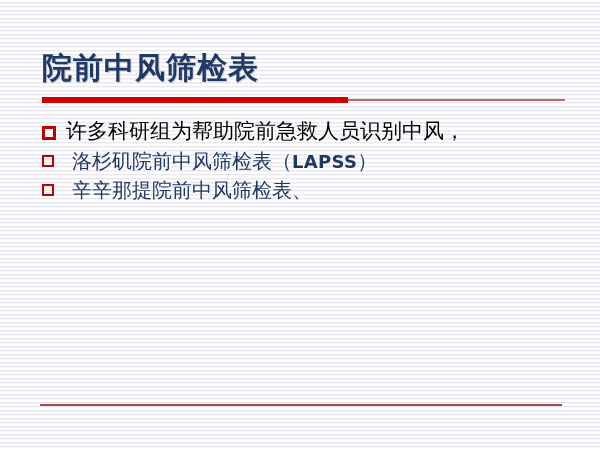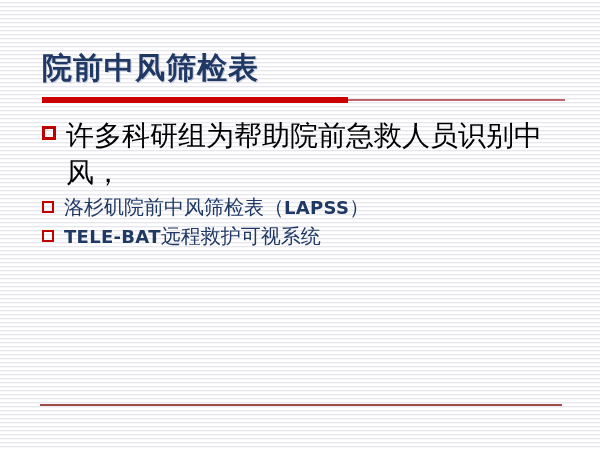--- a/index.html
+++ b/index.html
@@ -79,21 +79,21 @@
     position: absolute;
     left: 42px;
     top: 118px;
     width: 540px;
   }
   .bullet-row {
     display: flex;
     align-items: flex-start;
   }
   .bullet-row.level-0 { margin-bottom: 2px; }
-  .bullet-row.level-1 { margin-bottom: 3px; }
+  .bullet-row.level-1 { margin-bottom: 3px; gap: 8px; }
 
   .marker {
     flex: 0 0 auto;
     box-sizing: border-box;
     display: block;
   }
   .marker.big {
     width: 14px;
     height: 14px;
     border: 3px solid #c00000;
@@ -107,21 +107,21 @@
     margin-top: 7px;
     margin-right: 10px;
   }
 
   .bullet-text {
     flex: 1 1 auto;
   }
 
   .lvl0-text {
     font-family: "DejaVu Serif", "Liberation Serif", serif;
-    font-size: 28px;
+    font-size: 21px;
     line-height: 1.32;
     color: #000000;
   }
   .lvl1-text {
     font-family: "DejaVu Serif", "Liberation Serif", serif;
     font-size: 20px;
     line-height: 1.30;
     color: #1f3864;
   }
   .latin {
@@ -165,24 +165,24 @@
       <span class="bullet-text lvl0-text">
         <span class="indent-line">许多科研组为帮助院前急救人员识别中风，</span>
       </span>
     </div>
 
     <div class="bullet-row level-1">
       <span class="marker small"></span>
       <span class="bullet-text lvl1-text"><span>洛杉矶院前中风筛检表（</span><span class="latin">LAPSS</span><span>）</span></span>
     </div>
 
+    <div class="bullet-row level-1">
+      <span class="marker small"></span>
+      <span class="bullet-text lvl1-text"><span>辛辛那提院前中风筛检表、</span><span class="latin"></span><span></span></span>
+    </div>
 
 
-    <div class="bullet-row level-1">
-      <span class="marker small"></span>
-      <span class="bullet-text lvl1-text"><span></span><span class="latin">TELE-BAT</span><span>远程救护可视系统</span></span>
-    </div>
 
   </div>
 
   <div id="bottom-rule"></div>
 
 </div>
 
 </body></html>

